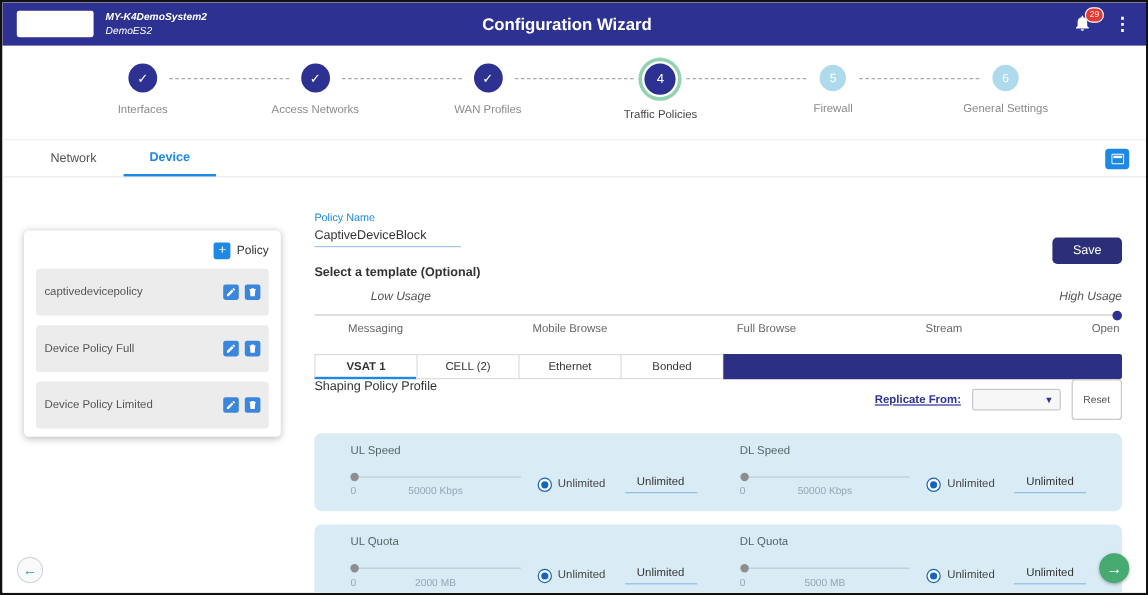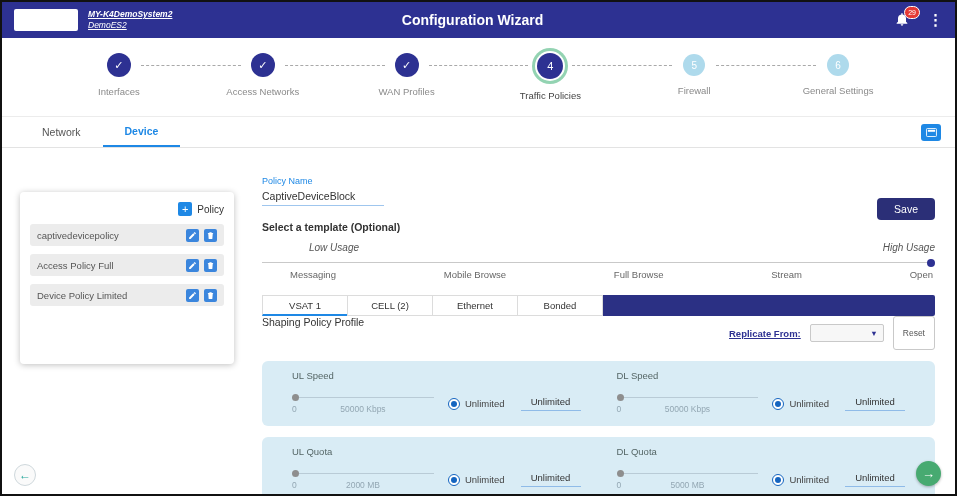--- a/index.html
+++ b/index.html
@@ -4,21 +4,21 @@
 <style>
   * { box-sizing: border-box; }
   body { margin:0; background:#fff; font-family:"Liberation Sans", sans-serif; }
   .app { position:relative; width:957px; height:496px; border:2px solid #111;
          background:#fff; overflow:hidden; display:flex; flex-direction:column; }
 
   
   .header { height:36px; flex:0 0 36px; background:#2d3192; display:flex; align-items:center;
             padding:0 12px; position:relative; }
   .logo { width:64px; height:22px; background:#fff; border-radius:2px; margin-right:10px; }
-  .brand { color:#fff; font-style:italic; font-size:8.5px; line-height:1.3;text-decoration:underline; }
+  .brand { color:#fff; font-style:italic; font-size:8.5px; line-height:1.3; }
   .brand .b1 { font-weight:bold; }
   .header-title { position:absolute; left:0; right:12px; text-align:center; color:#fff;
                   font-size:14px; font-weight:bold; pointer-events:none; }
   .header-right { margin-left:auto; display:flex; align-items:center; gap:16px; z-index:1; }
   .bell { position:relative; width:18px; height:18px; cursor:pointer; }
   .bell svg { width:16px; height:16px; }
   .badge { position:absolute; top:-5px; right:-8px; background:#e53935; color:#fff;
            font-size:7px; line-height:1; border-radius:8px; padding:2px 3px; border:1px solid #fff; }
   .menu-dots { color:#fff; font-size:15px; font-weight:bold; cursor:pointer; }
 
@@ -49,21 +49,21 @@
   
   .content { position:relative; flex:1; overflow:hidden; background:#fff; }
 
   .policy-card { position:absolute; left:18px; top:44px; width:214px; height:172px; background:#fff;
                  border-radius:4px; box-shadow:0 1px 6px rgba(0,0,0,.25); padding:10px; }
   .add-policy { display:flex; justify-content:flex-end; align-items:center; gap:5px;
                 background:none; border:none; margin-left:auto; cursor:pointer; width:100%; padding:0; }
   .plus-box { width:14px; height:14px; background:#1e88e5; color:#fff; border-radius:2px;
               font-size:11px; line-height:14px; text-align:center; }
   .add-label { font-size:10px; color:#333; font-family:inherit; }
-  .policy-row { display:flex; align-items:center; background:#ececec; border-radius:3px; height:22px;
+  .policy-row { display:flex; align-items:center; background:#ececec; border-radius:3px; height:39px;
                 padding:0 7px; margin-top:8px; font-size:9.5px; color:#555; cursor:pointer; }
   .policy-row .name { flex:1; overflow:hidden; white-space:nowrap; }
   .icon-btn { width:13px; height:13px; background:#3b86dd; border:none; border-radius:2px; margin-left:5px;
               display:flex; align-items:center; justify-content:center; padding:0; cursor:pointer; }
   .icon-btn svg { width:9px; height:9px; fill:#fff; }
 
   .main { position:absolute; left:260px; right:20px; top:14px; }
   .main-title { font-size:11.5px; font-weight:bold; color:#333; }
   .field-label { margin-top:14px; font-size:9px; color:#1e88e5; }
   .name-input { width:122px; border:none; border-bottom:1px solid #9fc6ee; font-size:10.5px;
@@ -76,21 +76,21 @@
   .template-track { position:relative; margin-top:9px; border-top:1px solid #c9c9c9; cursor:pointer; }
   .template-dot { position:absolute; right:0; top:-4.5px; width:8px; height:8px; background:#2d3192;
                   border-radius:50%; cursor:grab; }
   .ticks { display:flex; justify-content:space-between; margin-top:6px; font-size:9.5px;
            color:#666; padding:0 2px 0 28px; }
   .ticks span { cursor:pointer; }
 
   .ptabs { display:flex; margin-top:15px; height:21px; }
   .ptab { width:85px; display:flex; align-items:center; justify-content:center; font-size:9.5px;
           color:#333; background:#fff; border:1px solid #dcdcdc; border-right:none; cursor:pointer; }
-  .ptab.active { font-weight:normal; border-bottom:2px solid #1e88e5; }
+  .ptab.active { font-weight:bold; border-bottom:2px solid #1e88e5; }
   .ptab-fill { flex:1; background:#2b3084; border-left:1px solid #dcdcdc; border-radius:0 2px 2px 0; }
 
   .shaping-row { display:flex; align-items:flex-start; margin-top:0; }
   .shaping-title { font-size:10.5px; color:#333; }
   .replicate { margin-left:auto; display:flex; align-items:center; gap:9px; }
   .replicate-label { font-size:9.5px; color:#2d3192; font-weight:bold;text-decoration:underline; }
   .select-box { width:74px; height:18px; border:1px solid #c9c9c9; border-radius:2px; background:#f7f7f7;
                 display:flex; align-items:center; justify-content:flex-end; padding:0 5px;
                 font-size:7.5px; color:#2d3192; cursor:pointer; }
   .reset-btn { font-size:8.5px; color:#555; background:#fff; border:1px solid #c9c9c9; border-radius:3px;
@@ -195,21 +195,21 @@
               <path d="M3 17.25V21h3.75L17.8 9.94l-3.75-3.75L3 17.25zM20.7 7.04a1 1 0 0 0 0-1.41l-2.34-2.34a1 1 0 0 0-1.41 0l-1.83 1.83 3.75 3.75 1.83-1.83z"></path>
             </svg>
         </button>
         <button class="icon-btn">
           <svg viewBox="0 0 24 24">
               <path d="M6 7h12l-1.2 14H7.2L6 7zm3.5-4h5l1 2H19v2H5V5h3.5l1-2z"></path>
             </svg>
         </button>
       </div>
       <div class="policy-row">
-        <span class="name">Access Policy Full</span>
+        <span class="name">Device Policy Full</span>
         <button class="icon-btn">
           <svg viewBox="0 0 24 24">
               <path d="M3 17.25V21h3.75L17.8 9.94l-3.75-3.75L3 17.25zM20.7 7.04a1 1 0 0 0 0-1.41l-2.34-2.34a1 1 0 0 0-1.41 0l-1.83 1.83 3.75 3.75 1.83-1.83z"></path>
             </svg>
         </button>
         <button class="icon-btn">
           <svg viewBox="0 0 24 24">
               <path d="M6 7h12l-1.2 14H7.2L6 7zm3.5-4h5l1 2H19v2H5V5h3.5l1-2z"></path>
             </svg>
         </button>

